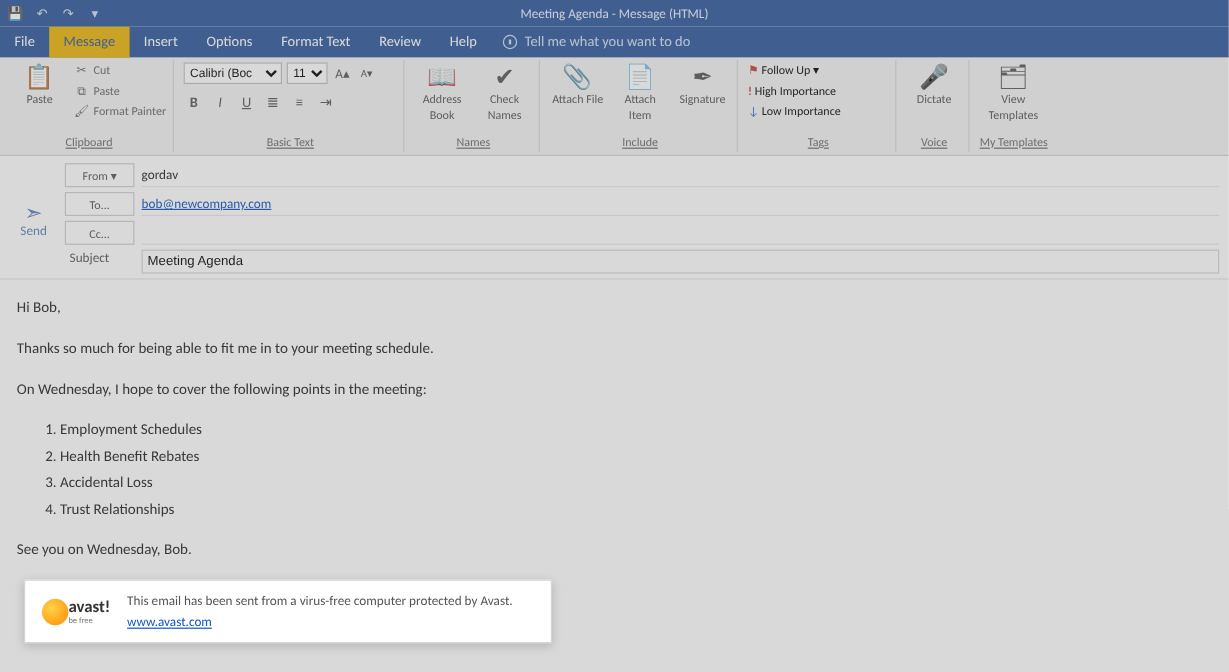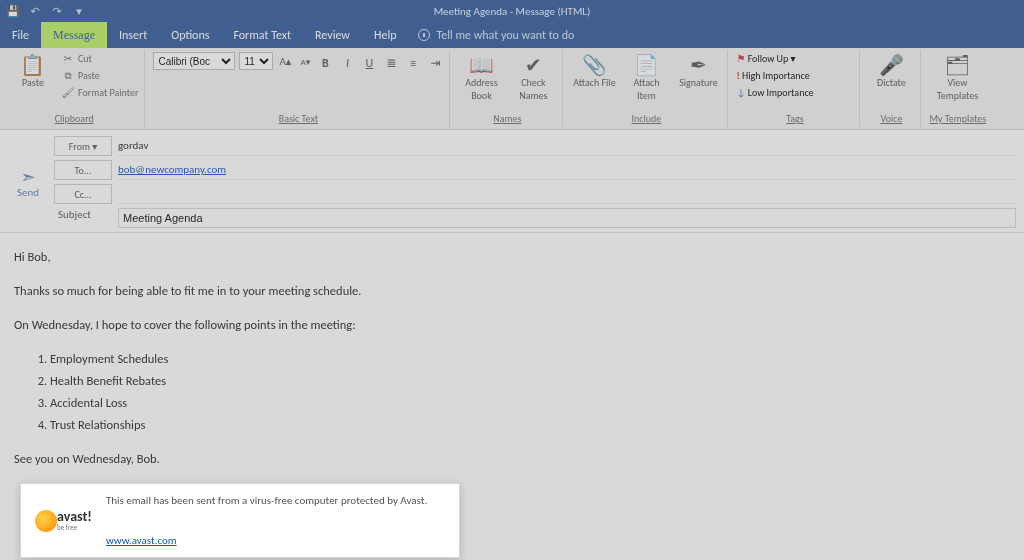--- a/index.html
+++ b/index.html
@@ -56,23 +56,22 @@
     align-items:stretch;
     color:#fff;
     font-size:12px;
   }
   .tab {
     padding:0 12px;
     display:flex;align-items:center;
     cursor:default;
   }
   .tab.active {
-    background:#bef264;
+    background:#eab308;
     color:#2b579a;
-    font-family:Liberation Serif, serif;
   }
   .tell-me {
     display:flex;align-items:center;gap:6px;
     padding:0 10px;
     color:#cfe0f4;
   }
   .bulb {
     width:12px;height:12px;
     border:1px solid #cfe0f4;border-radius:50%;
     display:inline-block;
@@ -182,21 +181,21 @@
     background:radial-gradient(circle at 35% 35%, #ffd24a, #ff8a00);
     position:relative;
   }
   .avast-ball::before,.avast-ball::after{
     content:"";position:absolute;background:#ff8a00;
   }
   .avast-word{display:flex;flex-direction:column;line-height:1;}
   .avast-word .big{font-weight:bold;font-size:14px;color:#333;}
   .avast-word .small{font-size:7px;color:#777;}
   .avast-text{font-size:11px;color:#555;}
-  .avast-text a{color:#1155cc;text-decoration:underline;display:block;margin-top:22px;}
+  .avast-text a{color:#1155cc;text-decoration:underline;display:block;}
   
   .annot{
     position:absolute;
     z-index:120;
     pointer-events:none;
   }
 </style>
 </head>
 <body>
 
@@ -246,21 +245,21 @@
         <span>
             <span class="mini-icon">🖌</span>
             <span>Format Painter</span>
           </span>
       </div>
     </div>
     <div class="group-label">Clipboard</div>
   </div>
 
   <div class="group" style="min-width:190px">
-    <div class="group-body" style="flex-direction:row;gap:4px">
+    <div class="group-body" style="flex-direction:column;gap:4px">
       <div class="font-row">
         <select style="width:82px"><option>Calibri (Boc</option></select>
         <select style="width:34px"><option>11</option></select>
         <span class="fmt-btn" style="font-size:11px">A▴</span>
         <span class="fmt-btn" style="font-size:9px">A▾</span>
       </div>
       <div class="fmt-row">
         <span class="fmt-btn" style="font-weight:bold">B</span>
         <span class="fmt-btn" style="font-style:italic">I</span>
         <span class="fmt-btn" style="text-decoration:underline">U</span>

